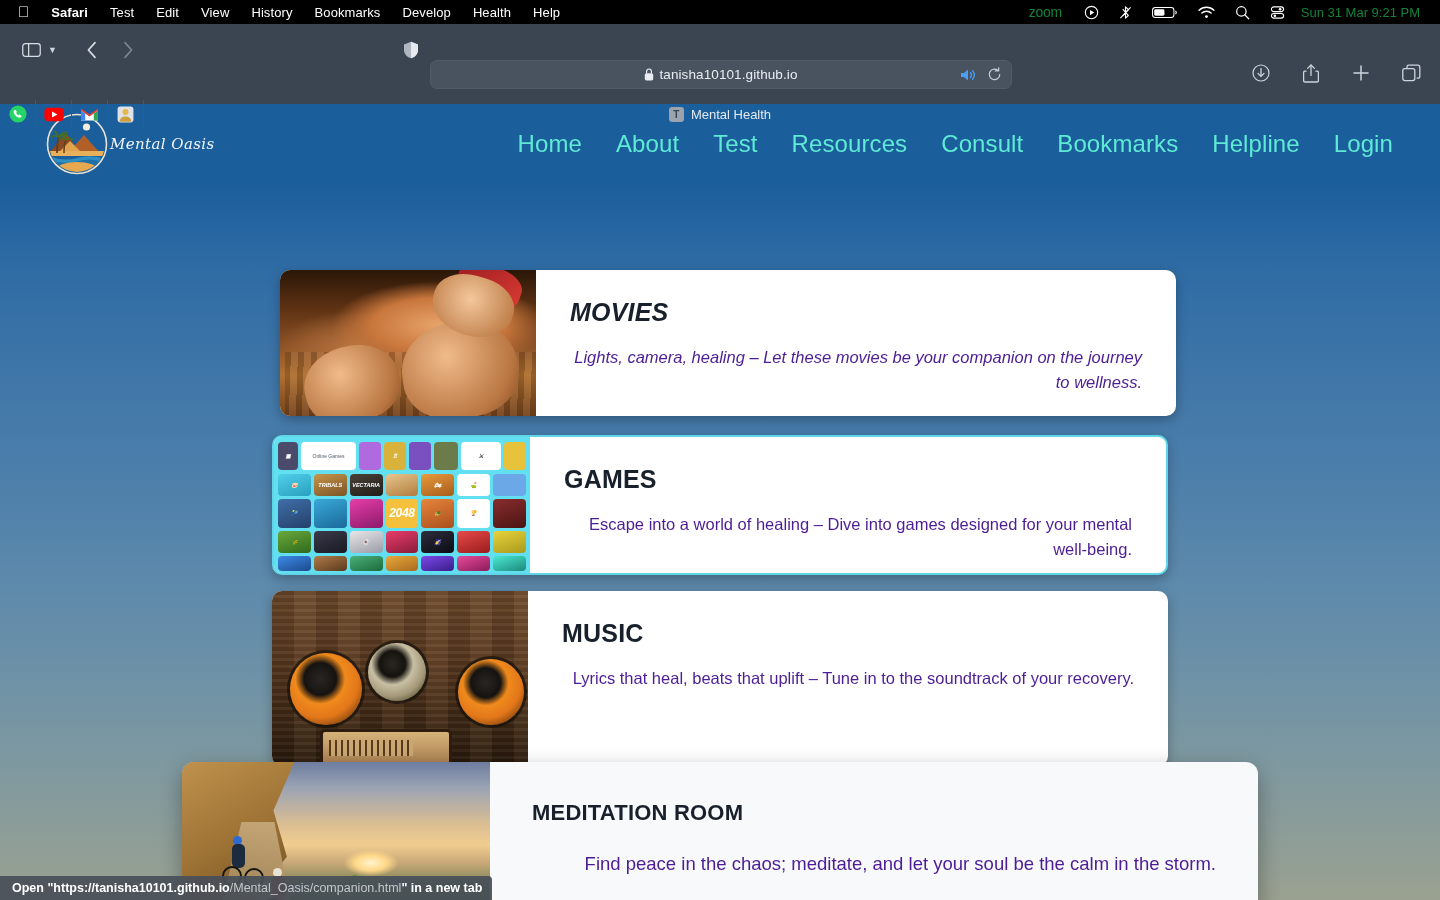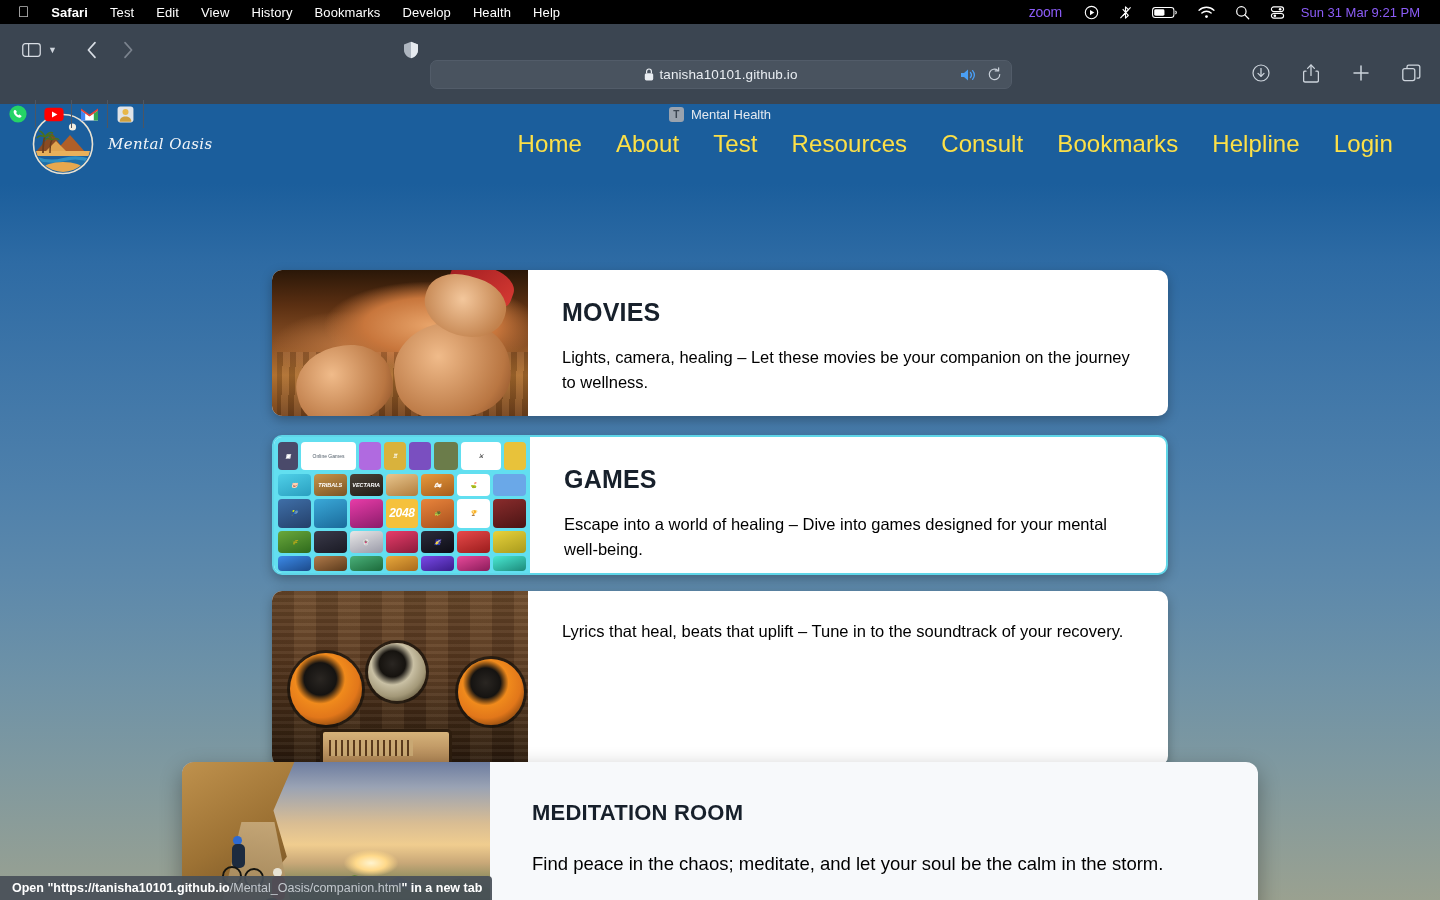--- a/index.html
+++ b/index.html
@@ -24,21 +24,21 @@
   }
   .mb-item {
     color: #fff; font-size: 13px; padding: 0 11px;
     letter-spacing: 0.1px; white-space: nowrap;
   }
   .mb-item.bold { font-weight: bold; }
   .mb-right {
     margin-left: auto; display: flex; align-items: center; gap: 0;
     padding-right: 4px;
   }
-  .mb-r { color: #8b5cf6; font-size: 13px; padding: 0 10px; display: flex; align-items: center; }
+  .mb-r { color: #15803d; font-size: 13px; padding: 0 10px; display: flex; align-items: center; }
   .mb-zoom { font-size: 14px; letter-spacing: -0.3px; font-weight: 500; padding-right: 12px;}
   .mb-clock { font-size: 13px; padding-left: 6px; padding-right: 6px; white-space: nowrap; }
 
   svg.ico { display: block; }
 
   
   .chrome {
     position: absolute; top: 24px; left: 0; width: 1440px; height: 80px;
     background: #3b4551; z-index: 55;
   }
@@ -112,56 +112,56 @@
         #4e80ab 48%, #5d89ab 60%,
         #6e92a7 72%, #80999f 84%,
         #909e96 94%, #9aa190 100%);
     overflow: hidden;
   }
   .site-nav {
     position: absolute; top: 0; left: 0; width: 1440px; height: 80px;
     background: #1b5e9c; display: flex; align-items: center;
     z-index: 20;
   }
-  .brand { display: flex; align-items: center; gap: 12px; padding-left: 30px; }
+  .brand { display: flex; align-items: center; gap: 0; padding-left: 44px; }
   .logo-circle { width: 66px; height: 66px; }
   .brand-name {
     font-family: "DejaVu Serif", serif; font-style: italic;
     color: #f2f5f8; font-size: 15px; letter-spacing: 0.4px;
   }
   .nav-links {
     display: flex; align-items: center; gap: 0;
     margin-left: auto; padding-right: 30px;
   }
   .nav-link {
-    color: #fde047; font-size: 24px; padding: 0 17px;
+    color: #5eead4; font-size: 24px; padding: 0 17px;
     letter-spacing: 0.1px; white-space: nowrap;
   }
 
   
   .cards {
     position: absolute; top: 80px; left: 0; width: 1440px;
   }
   .card {
     position: absolute;
     background: #ffffff; border-radius: 10px;
     box-shadow: 0 4px 12px rgba(0,0,0,0.28);
     display: flex; overflow: hidden;
   }
   .card-img { width: 256px; flex: 0 0 256px; position: relative; overflow: hidden; }
   .card-body { flex: 1; padding: 28px 34px; }
   .card-title {
     font-size: 25px; font-weight: bold; color: #17202b;
     letter-spacing: 0.2px; margin-bottom: 18px;
   }
   .card-desc {
-    font-size: 16.5px; color: #000000; line-height: 1.5; max-width: 600px;
-  }
-
-  #card-movies  { left: 272px; top: 86px; width: 896px; height: 146px; }
+    font-size: 16.5px; color: #4c1d95; line-height: 1.5; max-width: 600px; text-align: right;
+  }
+
+  #card-movies  { left: 280px; top: 86px; width: 896px; height: 146px; font-style: italic; }
   #card-games   { left: 272px; top: 251px; width: 896px; height: 140px;
                   border: 2px solid #5fd6e8; }
   #card-music   { left: 272px; top: 407px; width: 896px; height: 175px; }
   #card-medit   { left: 182px; top: 578px; width: 1076px; height: 180px;
                   background: #f7f9fb; border-radius: 12px;
                   box-shadow: 0 8px 22px rgba(0,0,0,0.33); }
 
   #card-medit .card-img { width: 308px; flex: 0 0 308px; }
   #card-medit .card-body { padding: 38px 42px; }
   #card-medit .card-title { font-size: 22px; margin-bottom: 24px; }
@@ -605,20 +605,21 @@
       <a class="card" id="card-music">
         <span class="card-img">
           <span class="art art-music"></span>
           <span class="spk spk1"></span>
           <span class="spk spk2"></span>
           <span class="spk spk3"></span>
           <span class="radio1"></span>
 
         </span>
         <span class="card-body">
+          <span class="card-title" style="display:block">MUSIC</span>
           <span class="card-desc" style="display:block">Lyrics that heal, beats that uplift – Tune in to the soundtrack of your recovery.</span>
         </span>
       </a>
 
       <a class="card" id="card-medit">
         <span class="card-img">
           <span class="art art-medit"></span>
           <span class="md-sun"></span>
           <span class="md-mtn"></span>
           <span class="md-green"></span>

